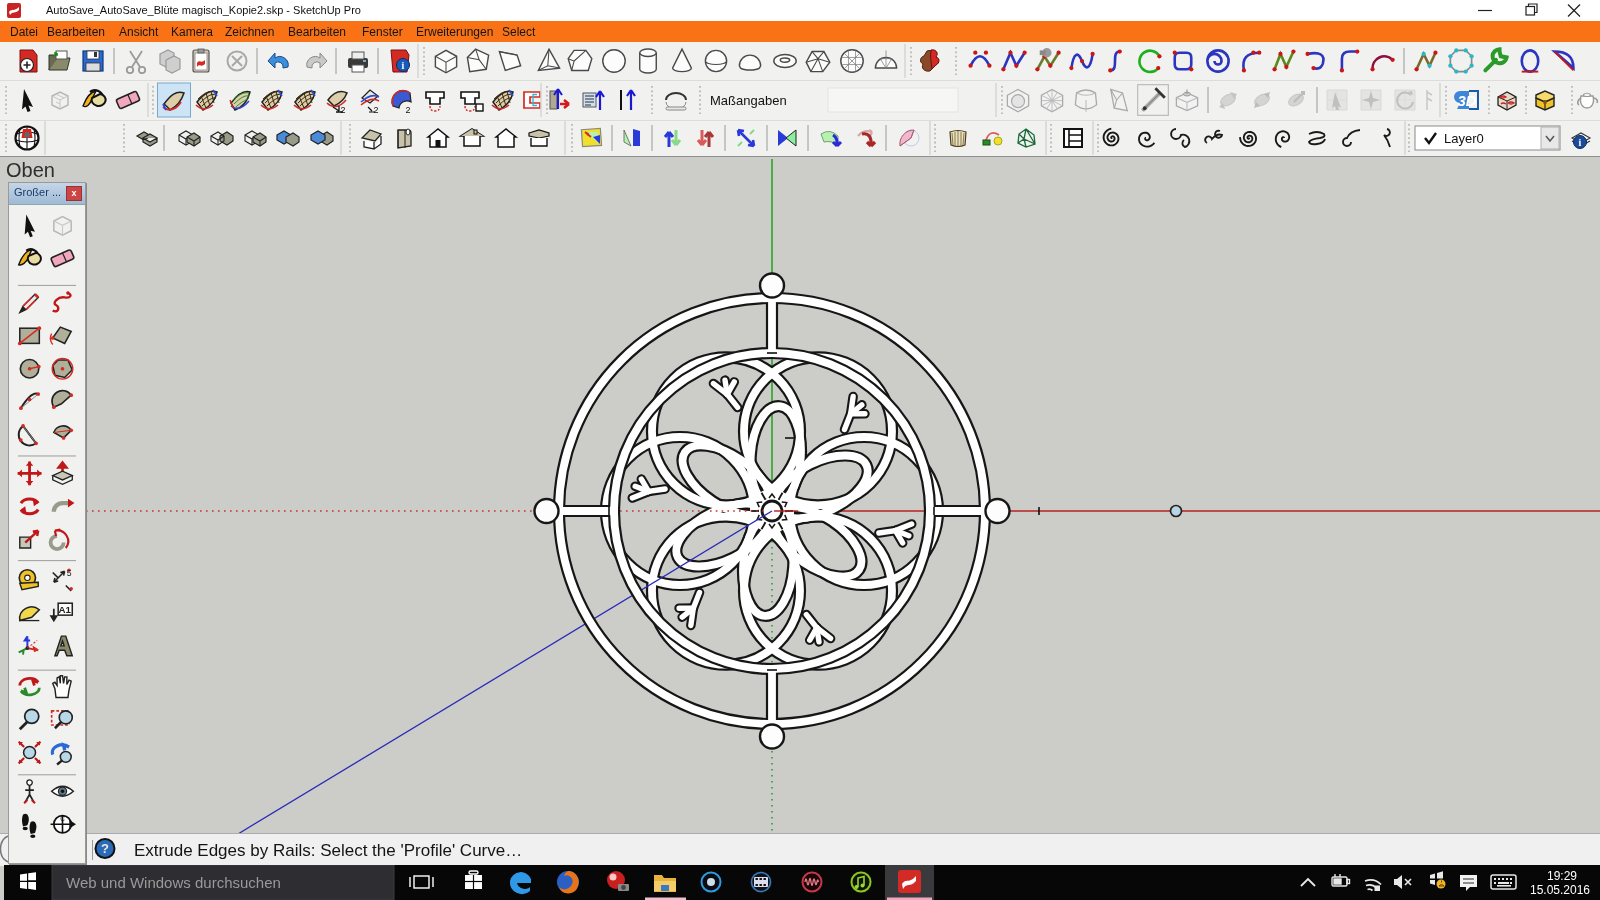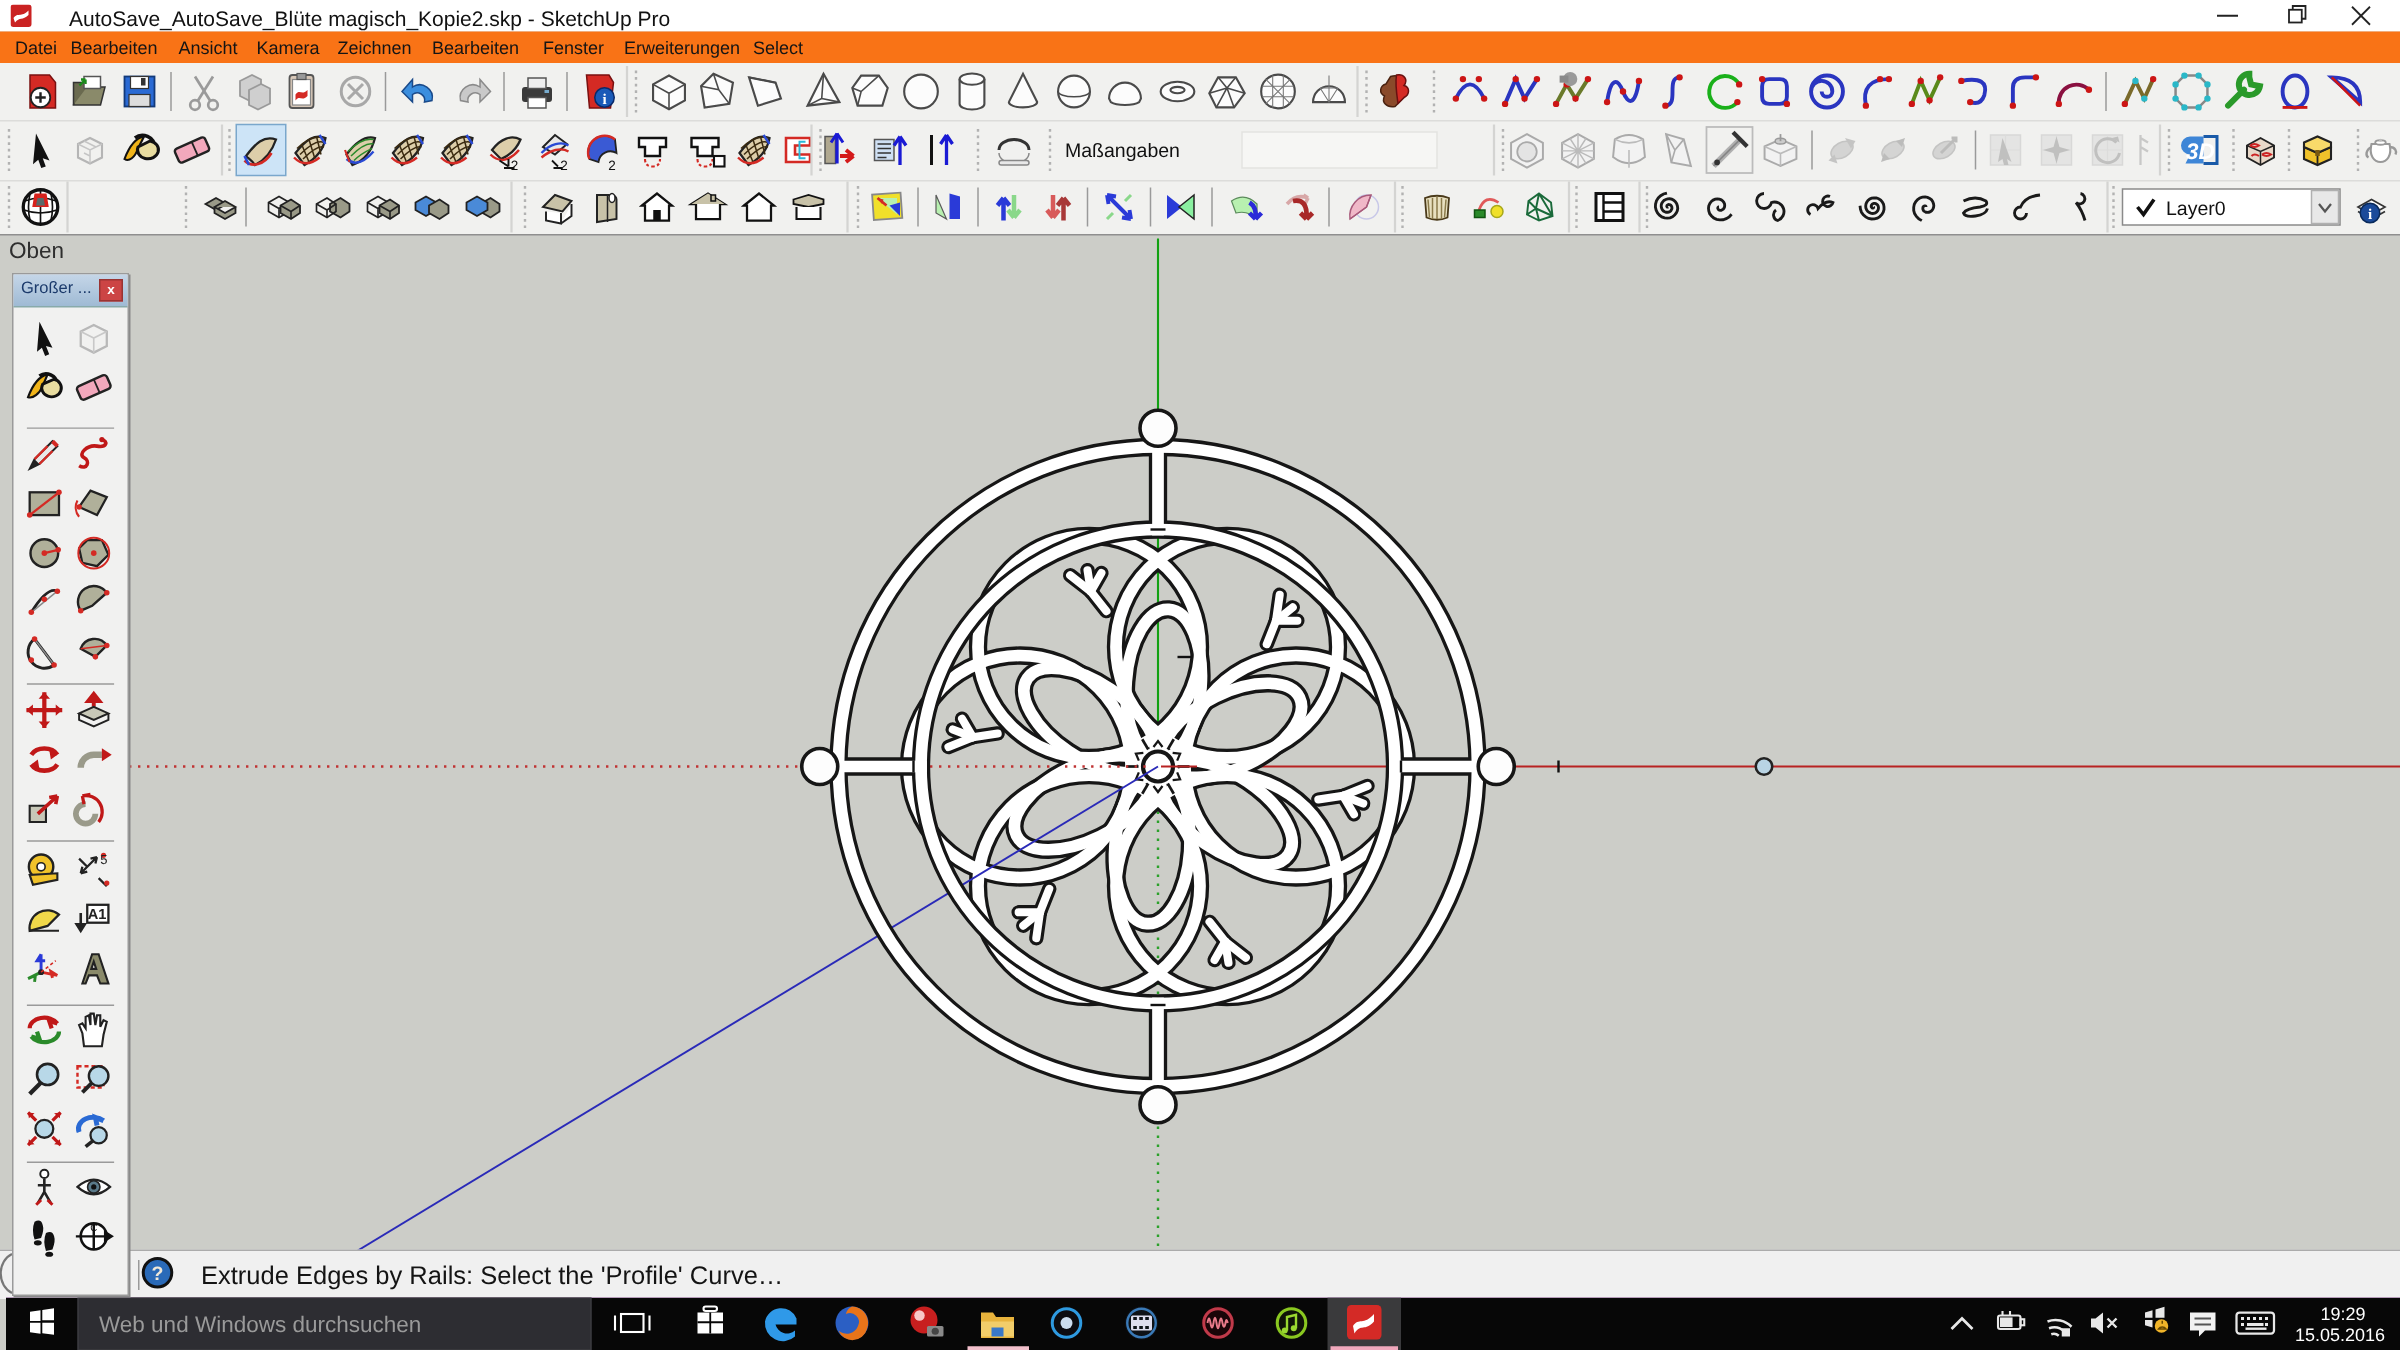--- a/index.html
+++ b/index.html
@@ -9,21 +9,21 @@
 #cv{left:0;top:156px;width:1600px;height:677px;background:#cccdc8;border-top:1px solid #8f8f8f}
 #status{left:0;top:833px;width:1600px;height:32px;background:#f0f0f0;border-top:1px solid #ababab}
 #task{left:4px;top:865px;width:1600px;height:35px;background:#f0abfc}
 .mi{position:absolute;top:4px;font-size:12px;color:#151515}
 </style></head><body>
 <div class="abs" id="title">
 <svg class="abs" style="left:7px;top:3px" width="16" height="16" viewBox="0 0 16 16">
 <rect x="0" y="0" width="14" height="15" rx="2" fill="#ca2222"></rect>
 <path d="M2,9 C5,5 7,9 12,4 L12,7 C8,11 6,8 3,12 Z" fill="#fff"></path>
 </svg>
-<div class="abs" style="left:46px;top:4px;font-size:14px;color:#111">AutoSave_AutoSave_Blüte magisch_Kopie2.skp - SketchUp Pro</div>
+<div class="abs" style="left:46px;top:4px;font-size:11px;color:#111">AutoSave_AutoSave_Blüte magisch_Kopie2.skp - SketchUp Pro</div>
 <svg class="abs" style="left:1460px;top:0" width="140" height="21" viewBox="0 0 140 21">
 <g stroke="#222" stroke-width="1.2" fill="none">
 <line x1="18" y1="10.5" x2="32" y2="10.5"></line>
 <rect x="66" y="6.5" width="8.5" height="8.5"></rect>
 <path d="M68.5,6.5 v-2.5 h8.5 v8.5 h-2.5"></path>
 <line x1="108" y1="4.5" x2="120" y2="16.5"></line>
         <line x1="120" y1="4.5" x2="108" y2="16.5"></line>
 </g>
     </svg>
 </div>
@@ -813,21 +813,21 @@
       <circle cx="546.5" cy="354" r="12" fill="#fdfdfd" stroke="#161616" stroke-width="2.4"></circle>
       <circle cx="772" cy="128.5" r="12" fill="#fdfdfd" stroke="#161616" stroke-width="2.4"></circle>
       <line x1="609" y1="350" x2="609" y2="358" stroke="#111" stroke-width="1.6"></line>
       <line x1="934" y1="350" x2="934" y2="358" stroke="#111" stroke-width="1.6"></line>
       <line x1="1039" y1="350" x2="1039" y2="358" stroke="#111" stroke-width="1.6"></line>
       <line x1="767" y1="196" x2="777" y2="196" stroke="#111" stroke-width="1.6"></line>
       <line x1="767" y1="513" x2="777" y2="513" stroke="#111" stroke-width="1.6"></line>
       <line x1="785" y1="281" x2="795" y2="281" stroke="#111" stroke-width="1.6"></line>
       <circle cx="1176" cy="354" r="5.5" fill="#b9d4e4" stroke="#222" stroke-width="1.7"></circle>
     </svg>
-    <div class="abs" style="left:6px;top:2px;font-size:15px;color:#2e2e2e">Oben</div>
+    <div class="abs" style="left:6px;top:2px;font-size:20px;color:#2e2e2e">Oben</div>
   </div>
 <div class="abs" id="status">
 <svg class="abs" style="left:0;top:0" width="260" height="32" viewBox="0 0 260 32">
 <path d="M8,2 a12,14 0 0,0 0,26" fill="none" stroke="#777" stroke-width="1.5"></path>
 <line x1="92.5" y1="6" x2="92.5" y2="26" stroke="#9a9a9a"></line>
 <circle cx="105" cy="14.5" r="9.5" fill="#2a6ab8" stroke="#111" stroke-width="2"></circle>
 <text x="105" y="19" font-size="13" font-weight="bold" fill="#f0e8d8" text-anchor="middle">?</text>
 </svg>
 <div class="abs" style="left:134px;top:7px;font-size:17px;color:#141414">Extrude Edges by Rails: Select the 'Profile' Curve…</div>
 </div>

